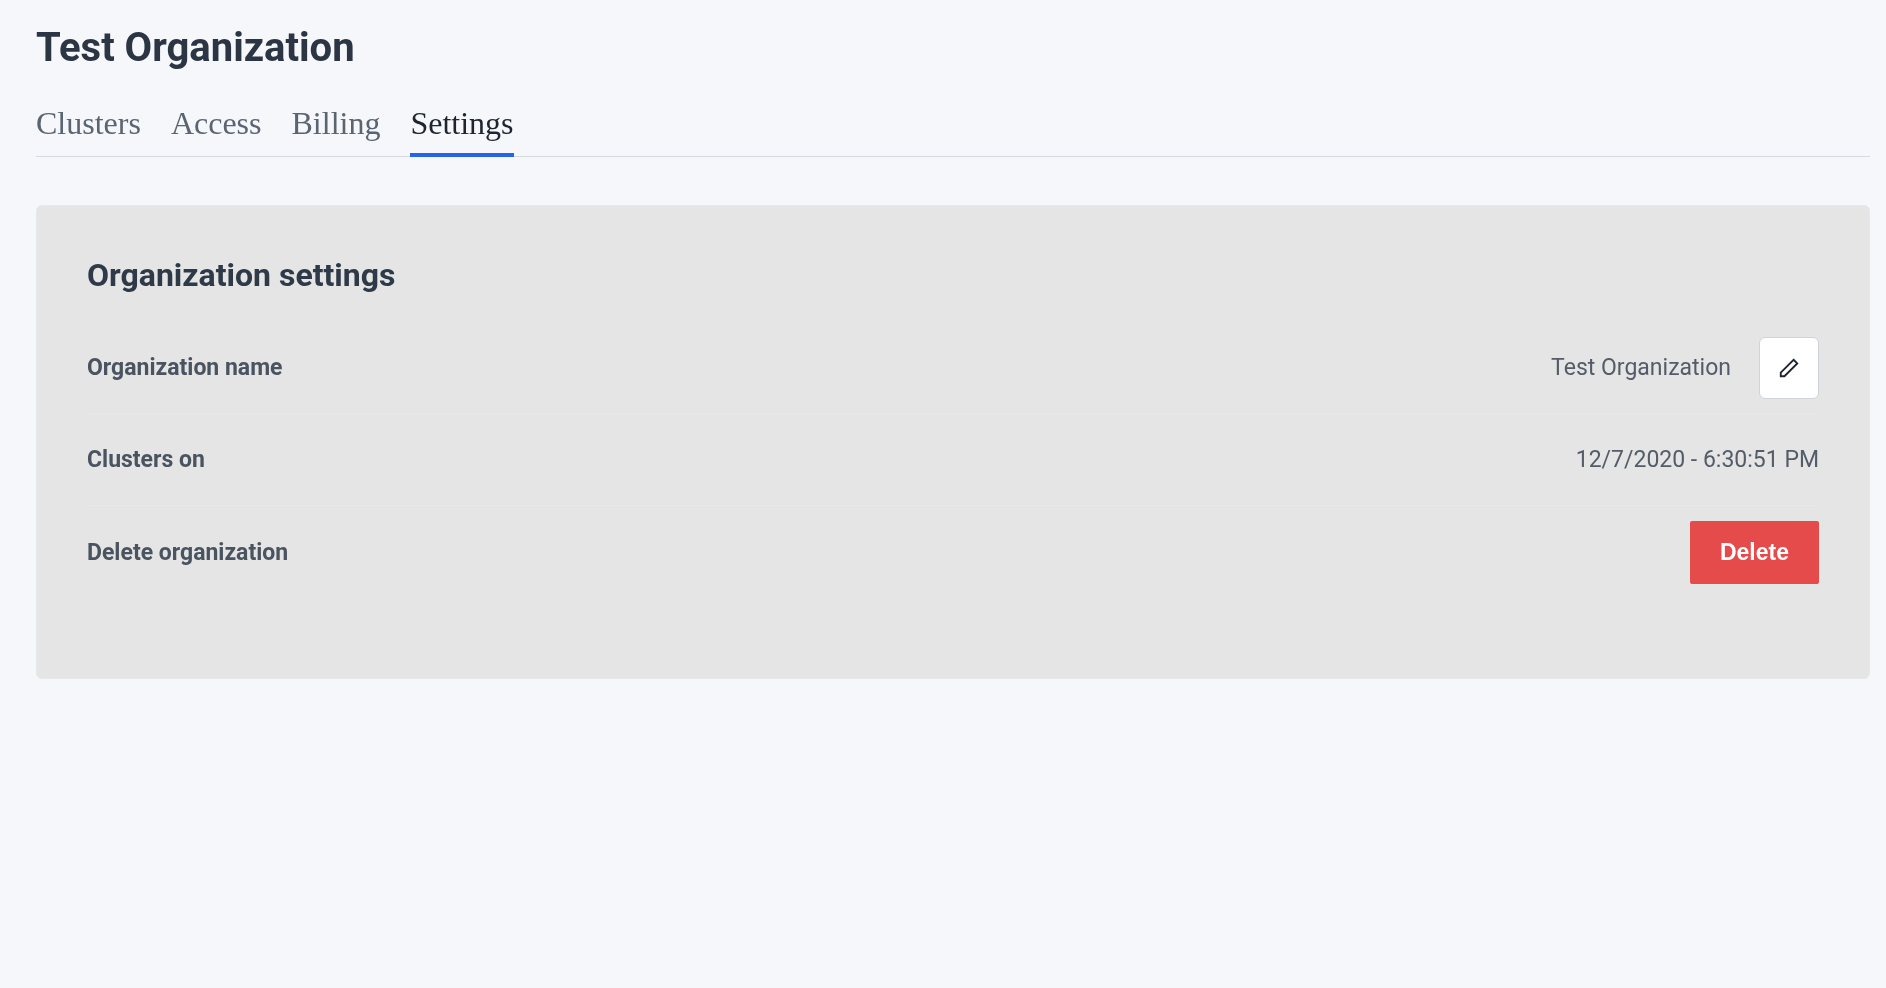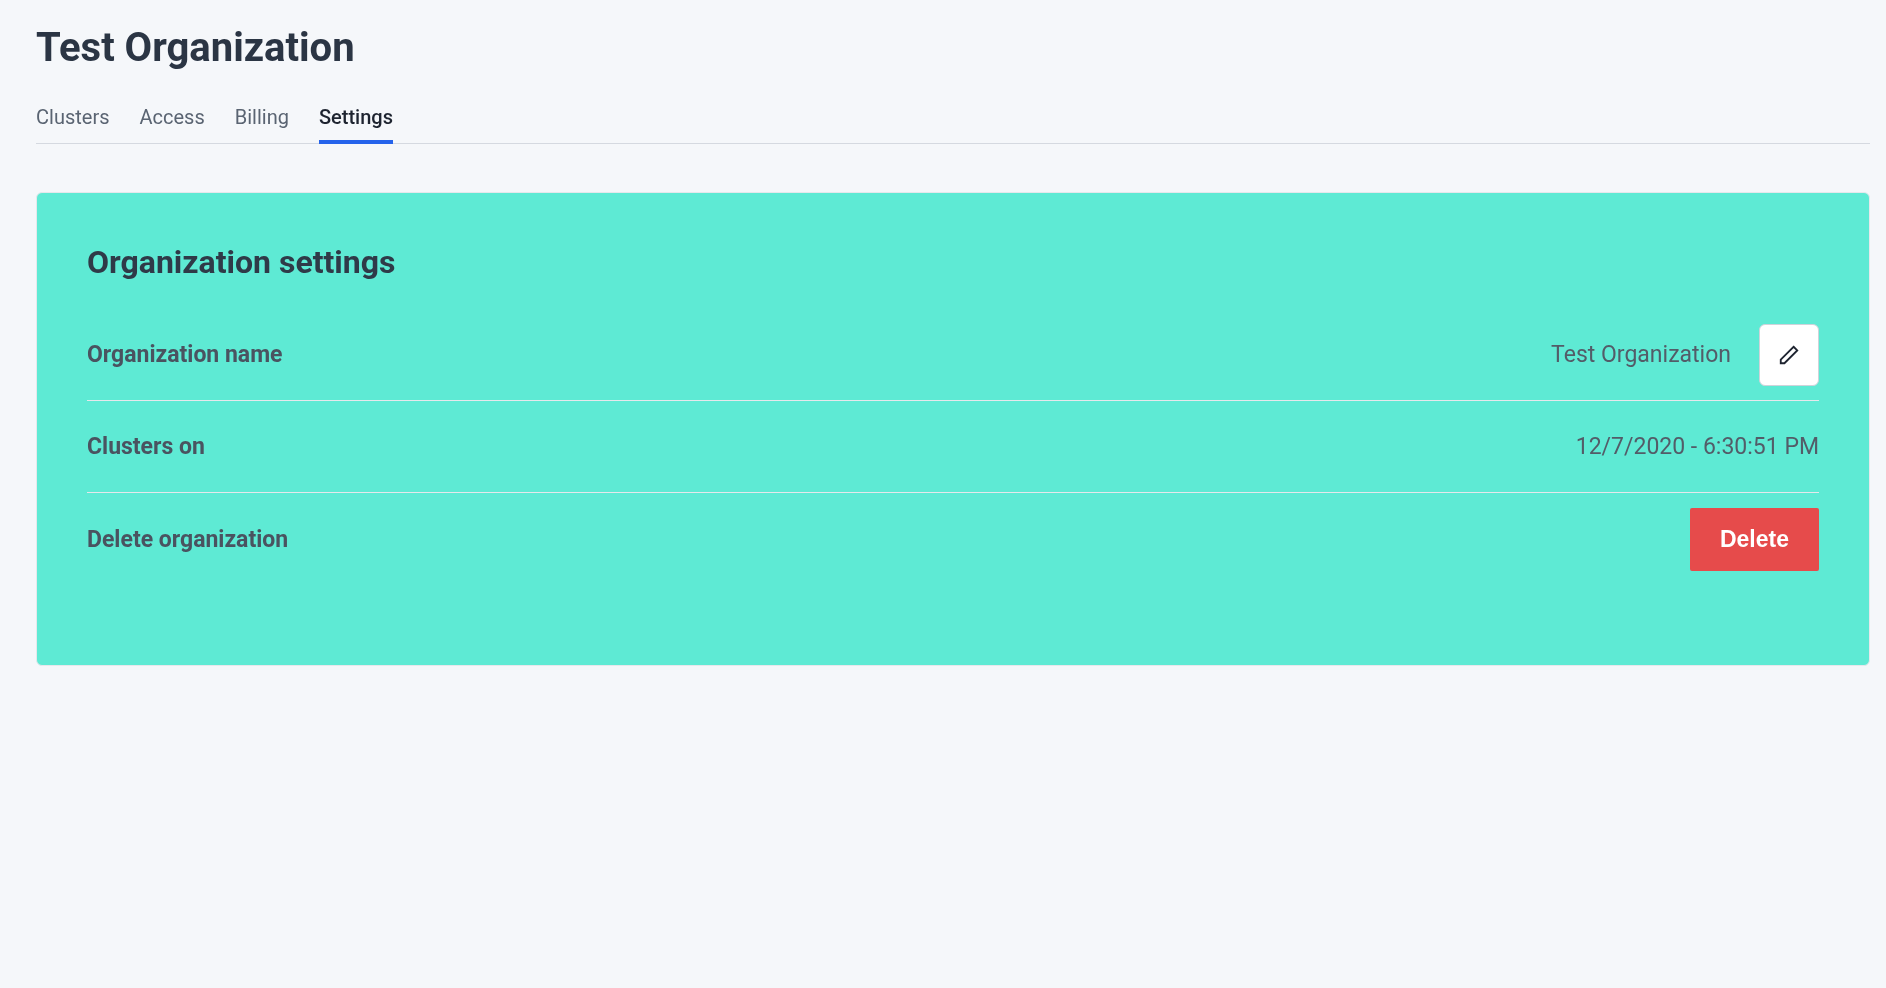--- a/index.html
+++ b/index.html
@@ -23,41 +23,42 @@
       color: #2b3544;
       margin-bottom: 24px;
     }
     .tabs-bar {
       display: flex;
       gap: 30px;
       border-bottom: 1px solid #d5d9e0;
       margin-bottom: 48px;
     }
     .tab-item {
-      font-size: 20px;
+      font-size: 32px;
       color: #5a6472;
       padding: 10px 0 14px 0;
       cursor: pointer;
       position: relative;
+      font-family: Liberation Serif, serif;
     }
     .tab-item.active {
       color: #1e2430;
       font-weight: 500;
     }
     .tab-item.active::after {
       content: "";
       position: absolute;
       left: 0;
       right: 0;
       bottom: -1px;
       height: 4px;
       background: #2563eb;
     }
     .card {
-      background: #5eead4;
+      background: #e5e5e5;
       border: 1px solid #e6e8ec;
       border-radius: 6px;
       padding: 50px 50px 80px 50px;
     }
     .card-heading {
       font-size: 32px;
       font-weight: 700;
       color: #2f3a48;
       margin-bottom: 28px;
     }

